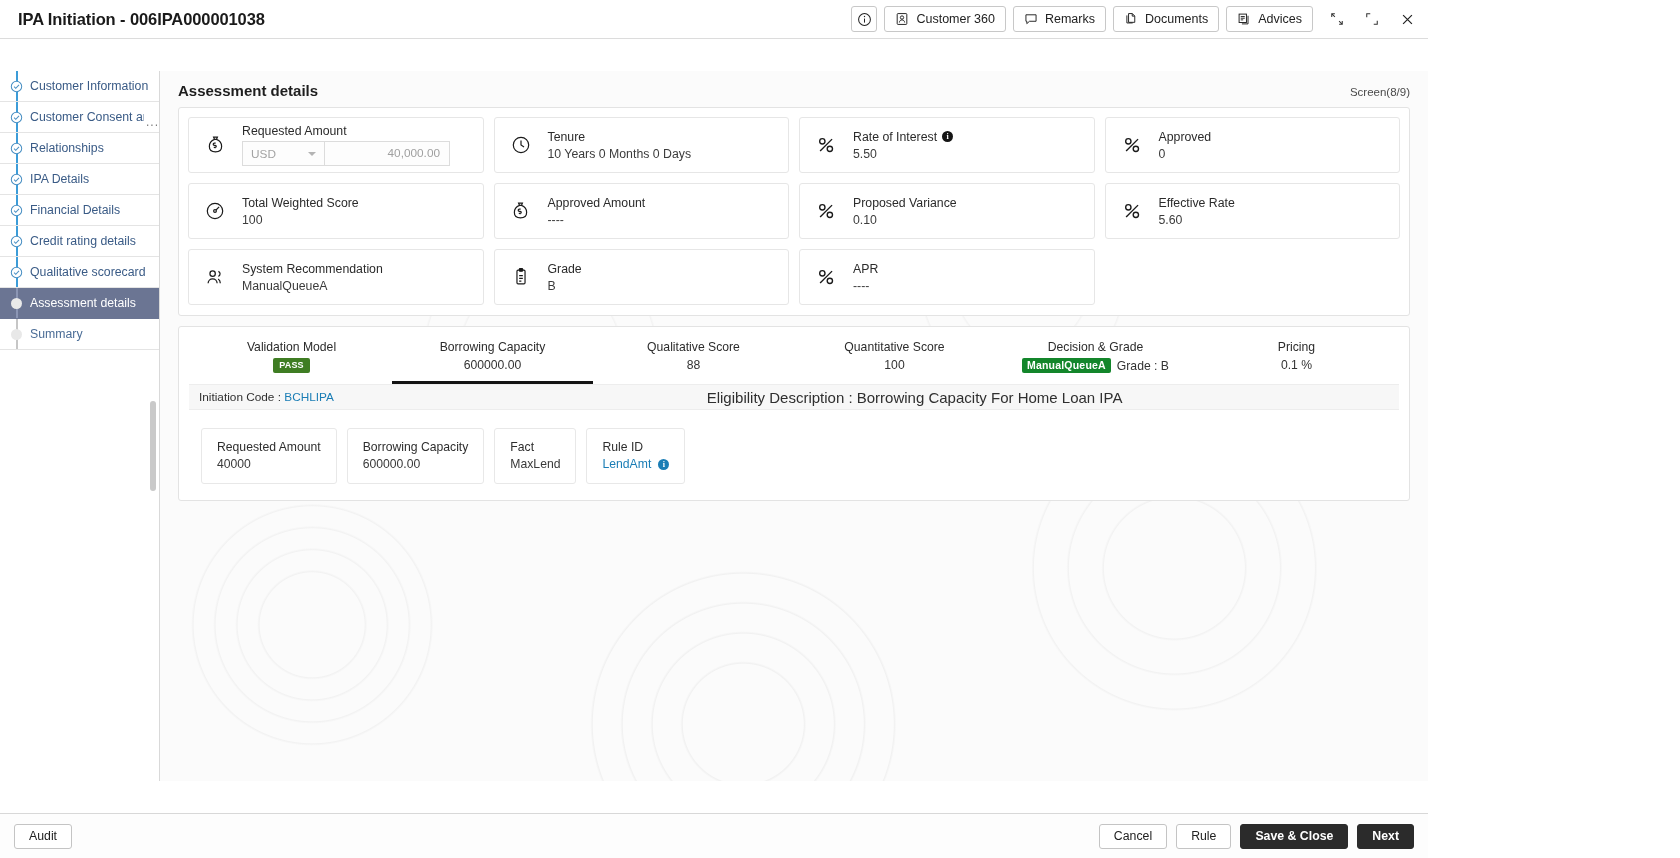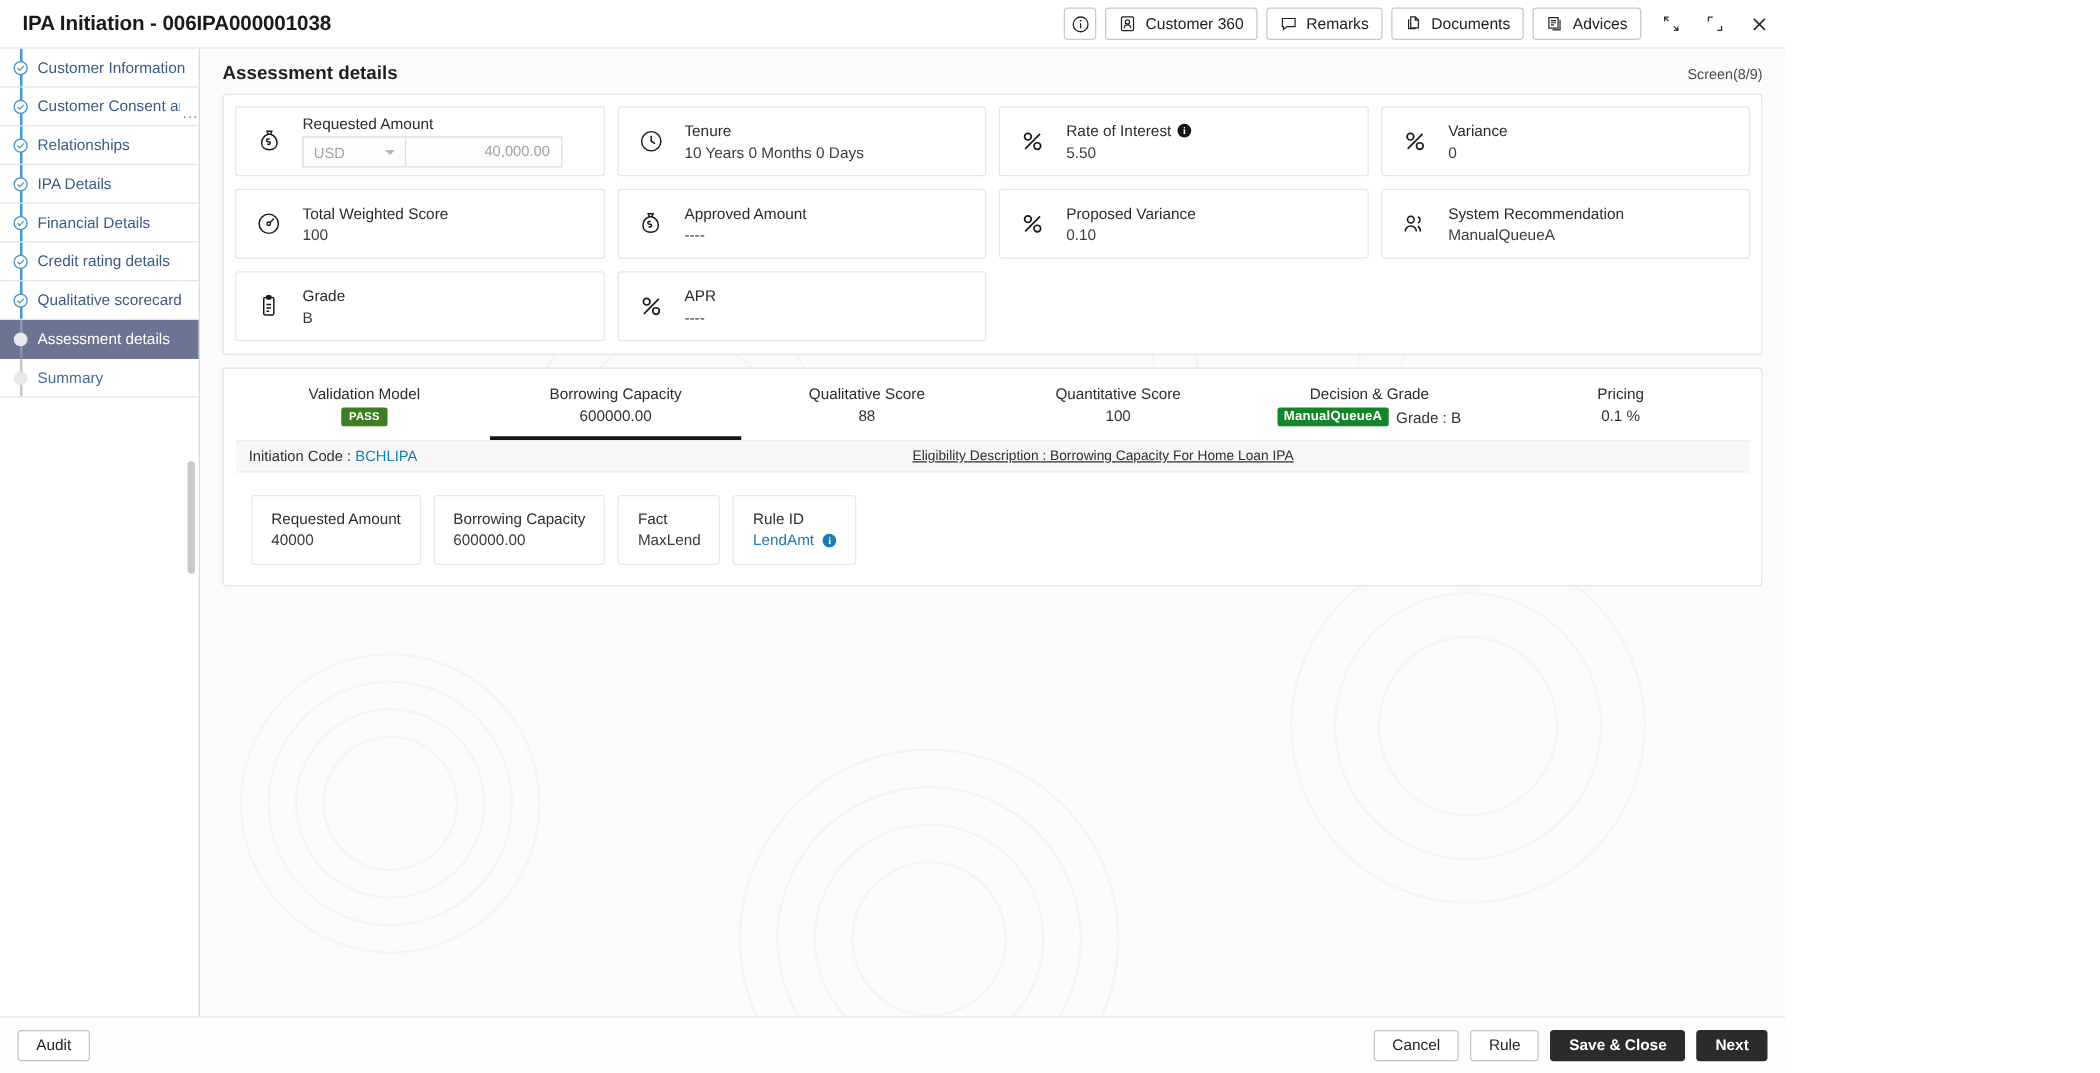--- a/index.html
+++ b/index.html
@@ -9,20 +9,21 @@
     overflow: hidden;
     font-family: "Liberation Sans", sans-serif;
     background: #ffffff;
     color: #212121;
   }
   .app {
     position: relative;
     width: 1428px; height: 858px;
     display: flex; flex-direction: column;
     background: #ffffff;
+    gap: 32px;
   }
 
   
   .topbar {
     height: 39px;
     flex: 0 0 39px;
     display: flex; align-items: center;
     padding: 0 10px 0 18px;
     border-bottom: 1px solid #dcdcdc;
     background: #ffffff;
@@ -285,22 +286,22 @@
     border-bottom: 1px solid #ededed;
     margin: 0 10px;
     height: 26px;
     display: flex; align-items: center;
     padding: 0 10px;
     position: relative;
   }
   .elig-code { font-size: 11.8px; color: #2f2f2f; }
   .elig-code .link { color: #1a7db5; }
   .elig-desc {
-    font-size: 11px; color: #2f2f2f;
-    position: absolute; left: 50%; transform: translateX(-21%); text-decoration: underline;
+    font-size: 15px; color: #2f2f2f;
+    position: absolute; left: 50%; transform: translateX(-21%);
   }
 
   .fact-row {
     display: flex; gap: 10px;
     padding: 18px 12px 6px 22px;
   }
   .fact-card {
     border: 1px solid #e8e8e8;
     border-radius: 3px;
     background: #fff;
@@ -583,21 +584,21 @@
 
             <div class="info-card">
               <div class="ic-icon">
                 <svg width="22" height="22" viewBox="0 0 24 24" fill="none" stroke="#1a1a1a" stroke-width="1.5">
                   <circle cx="8" cy="8" r="2.9"></circle>
                     <circle cx="16.2" cy="16.2" r="2.9"></circle>
                     <path d="M18.6 5.6L5.6 18.6"></path>
                 </svg>
               </div>
               <div class="ic-body">
-                <div class="ic-label">Variance</div>
+                <div class="ic-label">Approved</div>
                 <div class="ic-value">0</div>
               </div>
             </div>
 
             <div class="info-card">
               <div class="ic-icon">
                 <svg width="22" height="22" viewBox="0 0 24 24" fill="none" stroke="#1a1a1a" stroke-width="1.3">
                   <circle cx="12" cy="12" r="8.4"></circle>
                     <circle cx="12" cy="12" r="1.5"></circle>
                     <path d="M13.1 10.9l3.4-3.4"></path>
@@ -630,20 +631,33 @@
                     <circle cx="16.2" cy="16.2" r="2.9"></circle>
                     <path d="M18.6 5.6L5.6 18.6"></path>
                 </svg>
               </div>
               <div class="ic-body">
                 <div class="ic-label">Proposed Variance</div>
                 <div class="ic-value">0.10</div>
               </div>
             </div>
 
+            <div class="info-card">
+              <div class="ic-icon">
+                <svg width="22" height="22" viewBox="0 0 24 24" fill="none" stroke="#1a1a1a" stroke-width="1.5">
+                  <circle cx="8" cy="8" r="2.9"></circle>
+                    <circle cx="16.2" cy="16.2" r="2.9"></circle>
+                    <path d="M18.6 5.6L5.6 18.6"></path>
+                </svg>
+              </div>
+              <div class="ic-body">
+                <div class="ic-label">Effective Rate</div>
+                <div class="ic-value">5.60</div>
+              </div>
+            </div>
 
             <div class="info-card">
               <div class="ic-icon">
                 <svg width="23" height="23" viewBox="0 0 24 24" fill="none" stroke="#1a1a1a" stroke-width="1.3">
                   <circle cx="9" cy="8" r="2.8"></circle>
                   <path d="M4.3 18c0-2.6 2.1-4.6 4.7-4.6s4.7 2 4.7 4.6"></path>
                   <path d="M15 5.6a2.8 2.8 0 010 5.2M17 18c0-2-.8-3.6-2.2-4.4"></path>
                 </svg>
               </div>
               <div class="ic-body">

